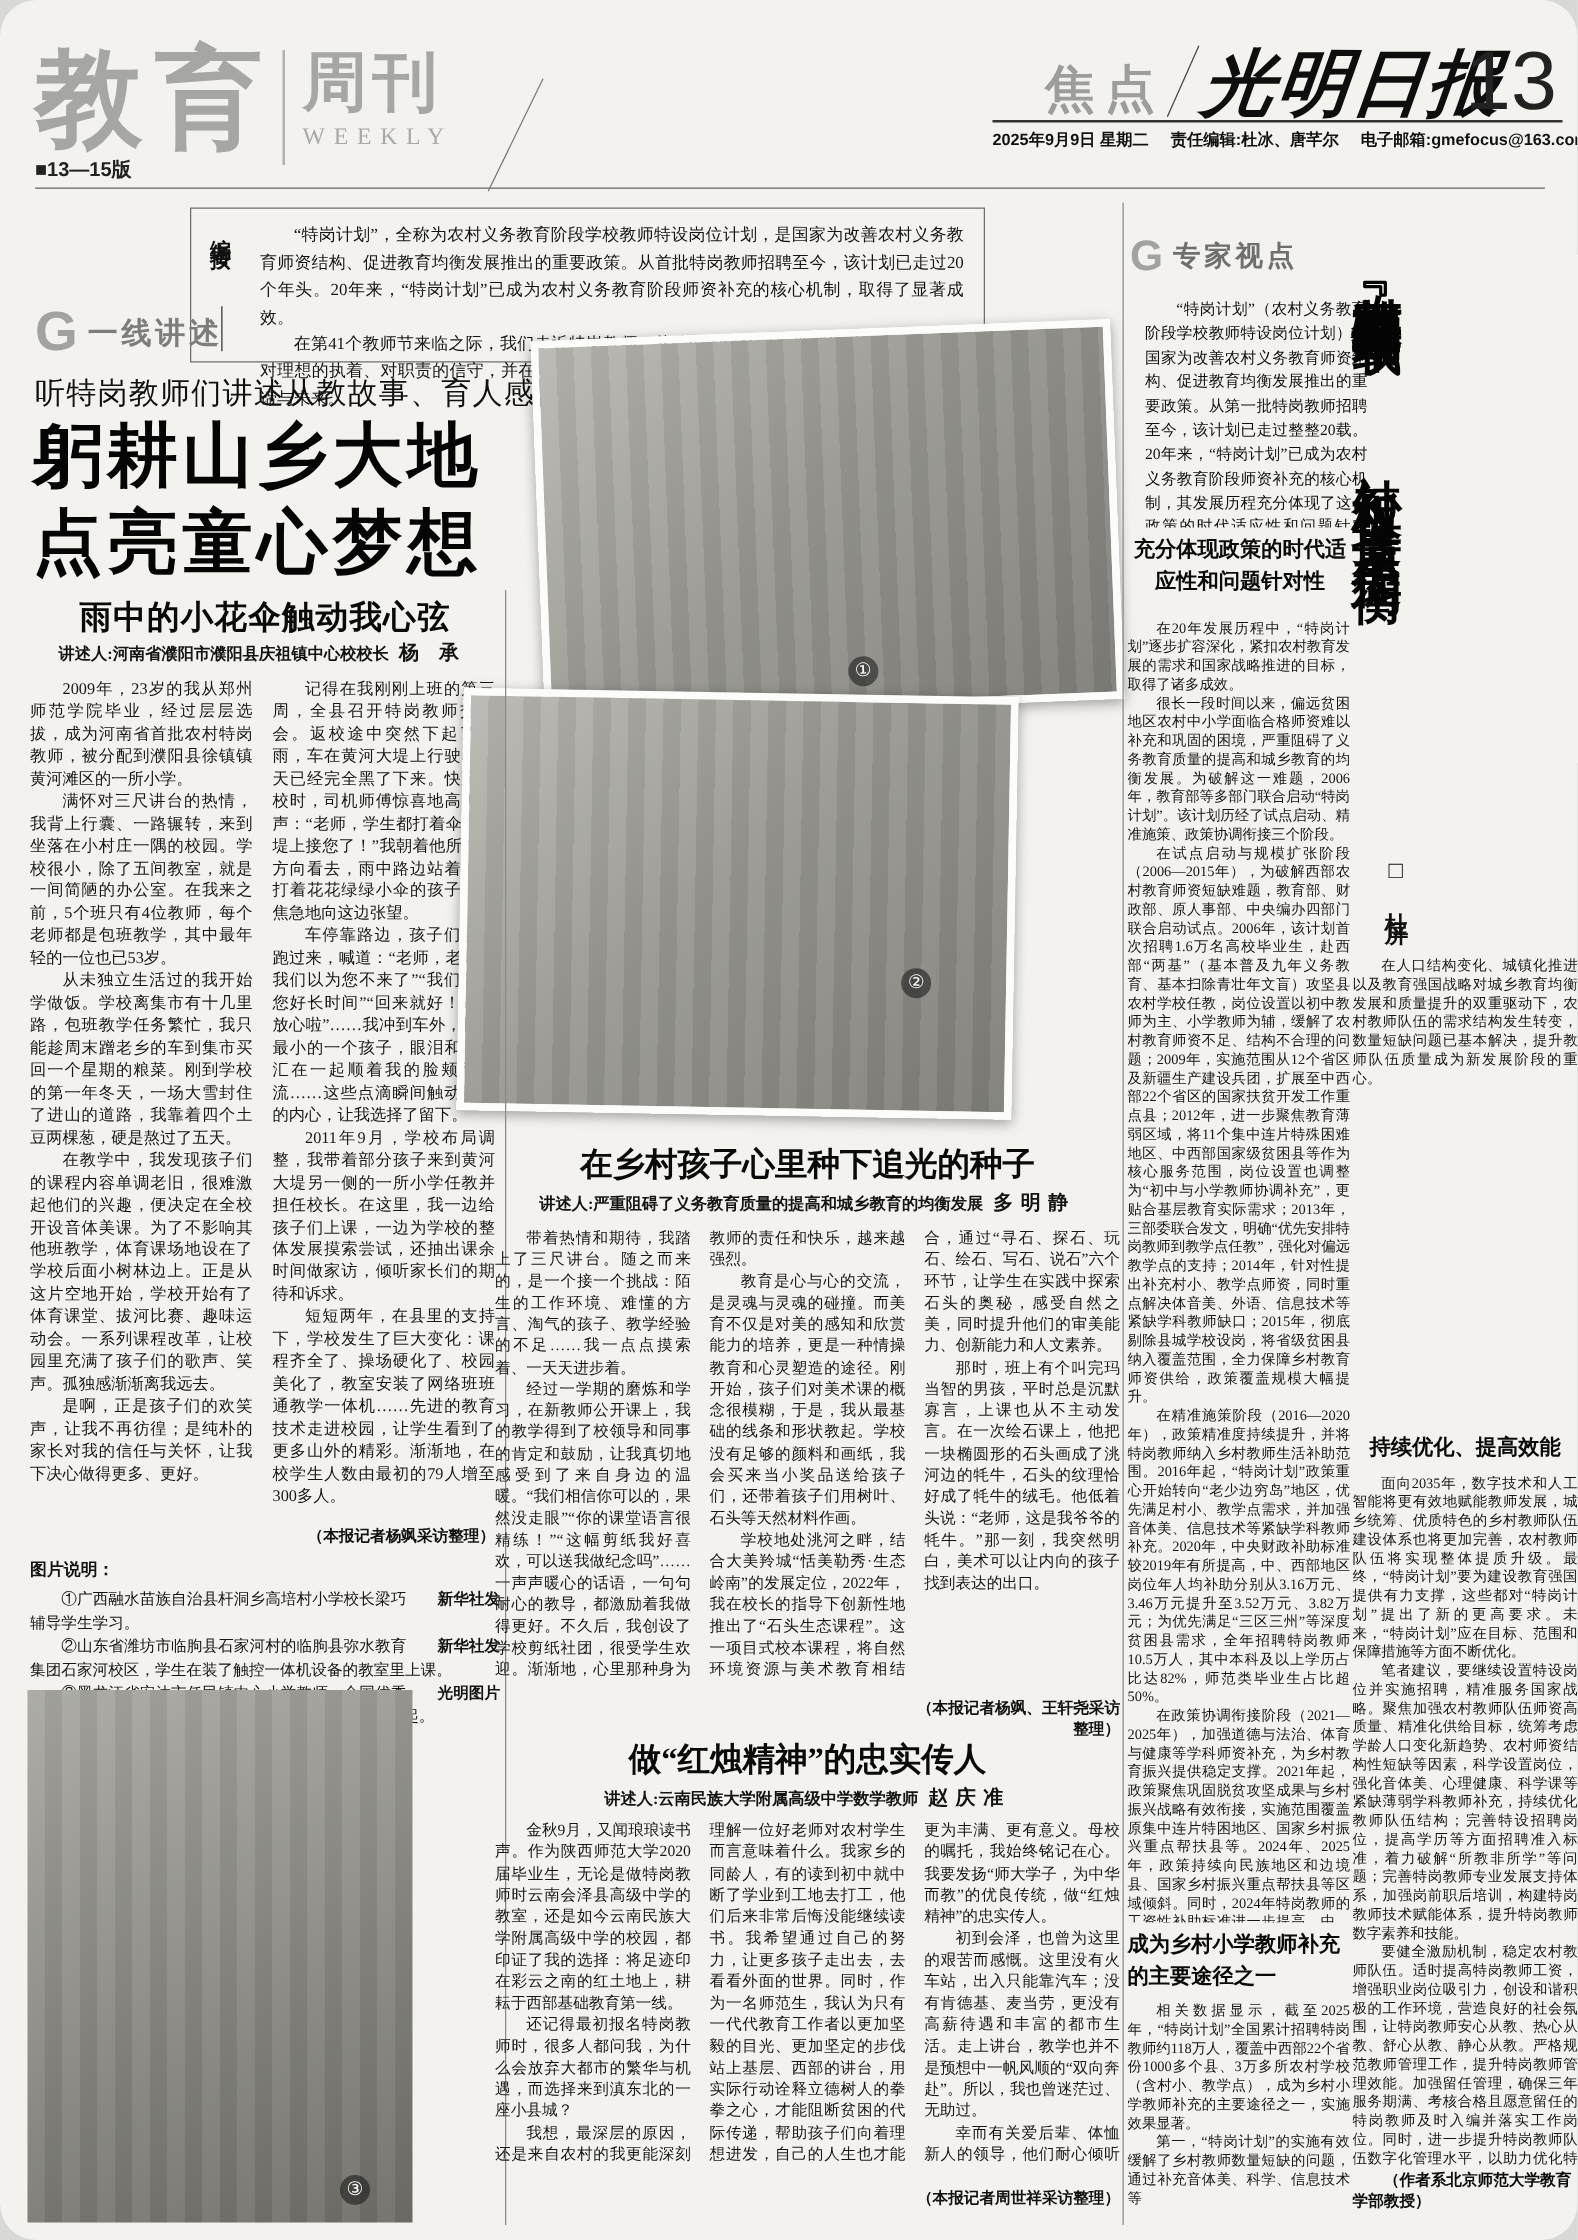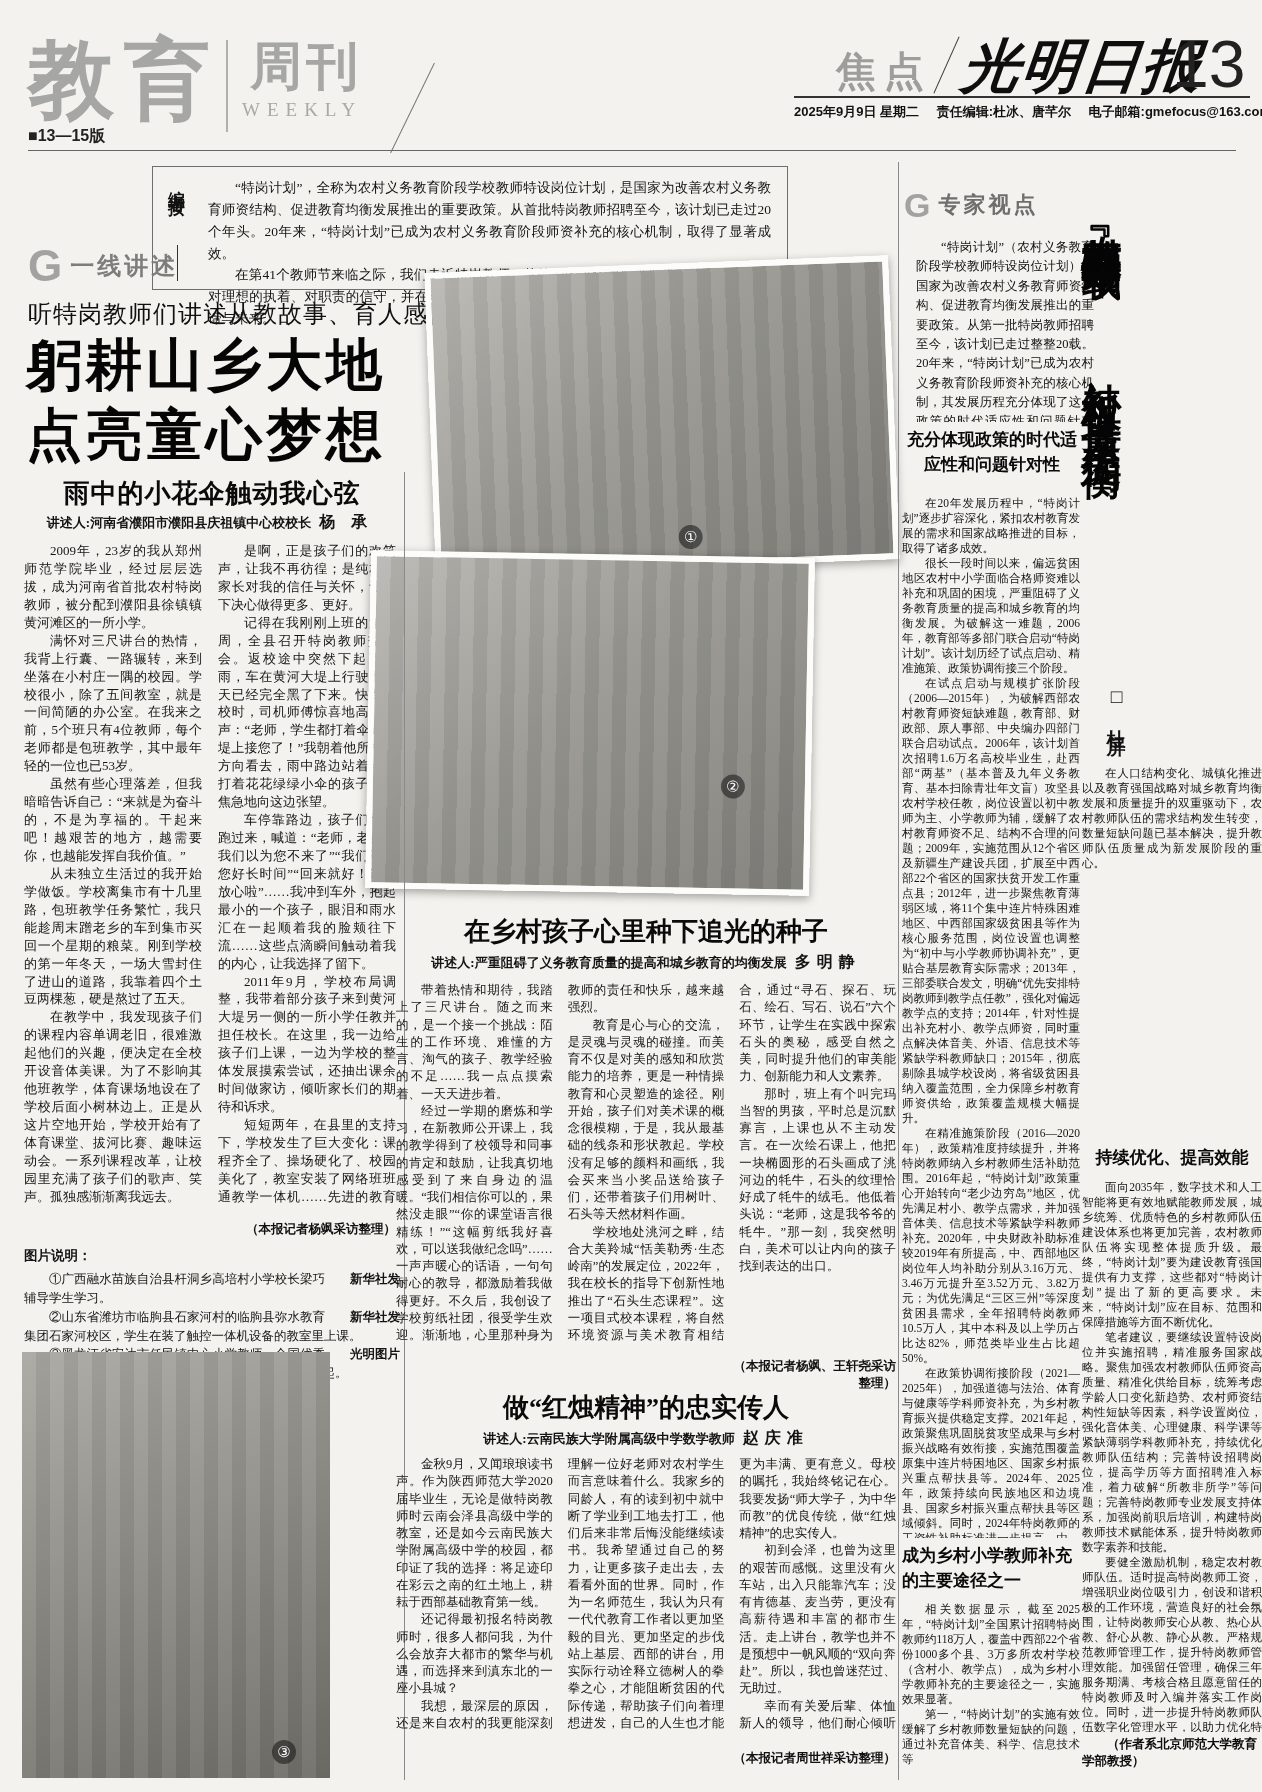--- a/index.html
+++ b/index.html
@@ -1,28 +1,28 @@
 <!DOCTYPE html>
 <html><head>
 <meta charset="utf-8">
 <style>
   html,body{margin:0;padding:0;background:#d8d8d4;}
   #page{position:relative;width:1262px;height:1792px;background:#f3f2ee;overflow:hidden;
-        font-family:"Liberation Serif","DejaVu Serif",serif;color:#1b1b1b;}
+        font-family:"Liberation Serif","DejaVu Serif",serif;color:#1b1b1b;border-radius:29px;}
   .abs{position:absolute;}
   .sans{font-family:"Liberation Sans","DejaVu Sans",sans-serif;}
   .rule-h{position:absolute;background:#555;height:1px;}
   .rule-v{position:absolute;background:#8a8a8a;width:1px;}
   .diag{position:absolute;background:#777;width:1px;}
 
   
   .brand{left:28px;top:36px;display:flex;align-items:flex-start;}
   .brand-main{font-size:86px;font-weight:bold;color:#a6a6a4;letter-spacing:10px;line-height:1;font-family:"Liberation Sans",sans-serif;}
   .brand-div{width:2px;height:92px;background:#b0b0ae;margin:4px 14px 0 6px;}
-  .brand-sub{display:flex;flex-direction:column;margin-top:2px;text-align:right;}
+  .brand-sub{display:flex;flex-direction:column;margin-top:2px;}
   .brand-weekly-cn{font-size:52px;font-weight:bold;color:#a6a6a4;letter-spacing:4px;line-height:1.1;font-family:"Liberation Sans",sans-serif;}
   .brand-weekly-en{font-size:19px;color:#a9a9a7;letter-spacing:7px;margin-top:4px;font-family:"Liberation Serif",serif;}
   .pages-range{left:28px;top:126px;font-size:16px;font-weight:bold;color:#222;}
   .mast-focus{left:836px;top:44px;font-size:40px;font-weight:bold;color:#9d9d9b;letter-spacing:8px;font-family:Liberation Mono, monospace;}
   .mast-paper{left:962px;top:28px;font-size:58px;font-weight:bold;font-style:italic;color:#0e0e0e;letter-spacing:2px;transform:skewX(-6deg);}
   .mast-page-no{left:1172px;top:26px;font-size:66px;color:#222;font-family:"Liberation Sans",sans-serif;}
   .dateline{left:794px;top:103px;width:460px;font-size:13px;font-weight:bold;color:#111;white-space:nowrap;font-family:"Liberation Sans",sans-serif;}
   .dateline span{margin-right:14px;}
 
   
@@ -155,21 +155,20 @@
   </div>
 
   <div class="abs art-title a1-title">雨中的小花伞触动我心弦</div>
   <div class="abs byline a1-byline">
     <b>讲述人:河南省濮阳市濮阳县庆祖镇中心校校长</b><span class="speaker">杨 承</span>
   </div>
   <div class="abs body-cols a1-body">
 
   <p>2009年，23岁的我从郑州师范学院毕业，经过层层选拔，成为河南省首批农村特岗教师，被分配到濮阳县徐镇镇黄河滩区的一所小学。</p>
       <p>满怀对三尺讲台的热情，我背上行囊、一路辗转，来到坐落在小村庄一隅的校园。学校很小，除了五间教室，就是一间简陋的办公室。在我来之前，5个班只有4位教师，每个老师都是包班教学，其中最年轻的一位也已53岁。</p>
-      <p>虽然有些心理落差，但我暗暗告诉自己：“来就是为奋斗的，不是为享福的。干起来吧！越艰苦的地方，越需要你，也越能发挥自我价值。”</p>
       <p>从未独立生活过的我开始学做饭。学校离集市有十几里路，包班教学任务繁忙，我只能趁周末蹭老乡的车到集市买回一个星期的粮菜。刚到学校的第一年冬天，一场大雪封住了进山的道路，我靠着四个土豆两棵葱，硬是熬过了五天。</p>
       <p>在教学中，我发现孩子们的课程内容单调老旧，很难激起他们的兴趣，便决定在全校开设音体美课。为了不影响其他班教学，体育课场地设在了学校后面小树林边上。正是从这片空地开始，学校开始有了体育课堂、拔河比赛、趣味运动会。一系列课程改革，让校园里充满了孩子们的歌声、笑声。孤独感渐渐离我远去。</p>
       <p>是啊，正是孩子们的欢笑声，让我不再彷徨；是纯朴的家长对我的信任与关怀，让我下决心做得更多、更好。</p>
       <p>记得在我刚刚上班的第三周，全县召开特岗教师交流会。返校途中突然下起了大雨，车在黄河大堤上行驶着，天已经完全黑了下来。快到学校时，司机师傅惊喜地高叫一声：“老师，学生都打着伞到大堤上接您了！”我朝着他所指的方向看去，雨中路边站着许多打着花花绿绿小伞的孩子，正焦急地向这边张望。</p>
       <p>车停靠路边，孩子们纷纷跑过来，喊道：“老师，老师，我们以为您不来了”“我们等了您好长时间”“回来就好！这下放心啦”……我冲到车外，抱起最小的一个孩子，眼泪和雨水汇在一起顺着我的脸颊往下流……这些点滴瞬间触动着我的内心，让我选择了留下。</p>
       <p>2011年9月，学校布局调整，我带着部分孩子来到黄河大堤另一侧的一所小学任教并担任校长。在这里，我一边给孩子们上课，一边为学校的整体发展摸索尝试，还抽出课余时间做家访，倾听家长们的期待和诉求。</p>
       <p>短短两年，在县里的支持下，学校发生了巨大变化：课程齐全了、操场硬化了、校园美化了，教室安装了网络班班通教学一体机……先进的教育技术走进校园，让学生看到了更多山外的精彩。渐渐地，在校学生人数由最初的79人增至300多人。</p>
     </div>
   <div class="abs credit a1-credit">（本报记者杨飒采访整理）</div>
 

